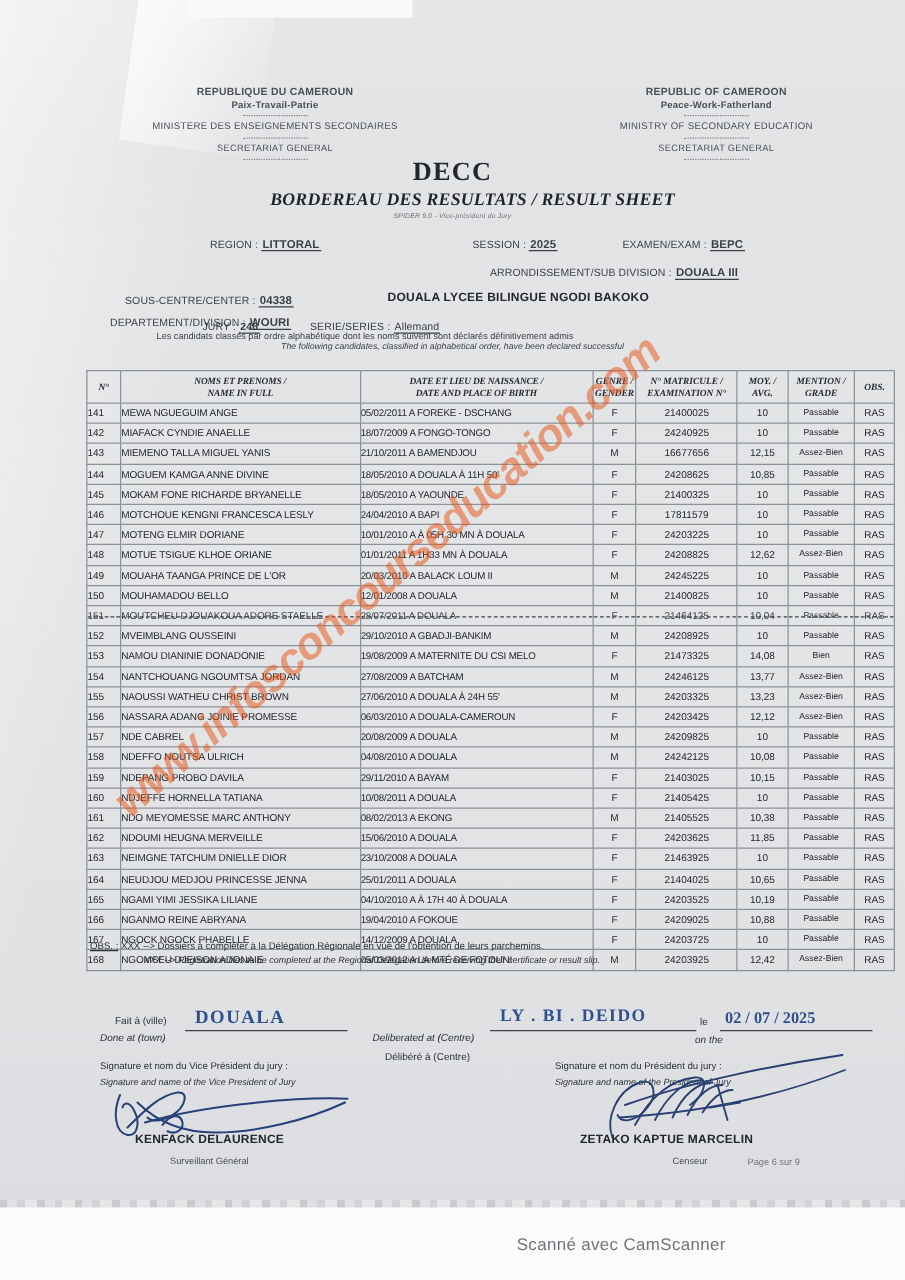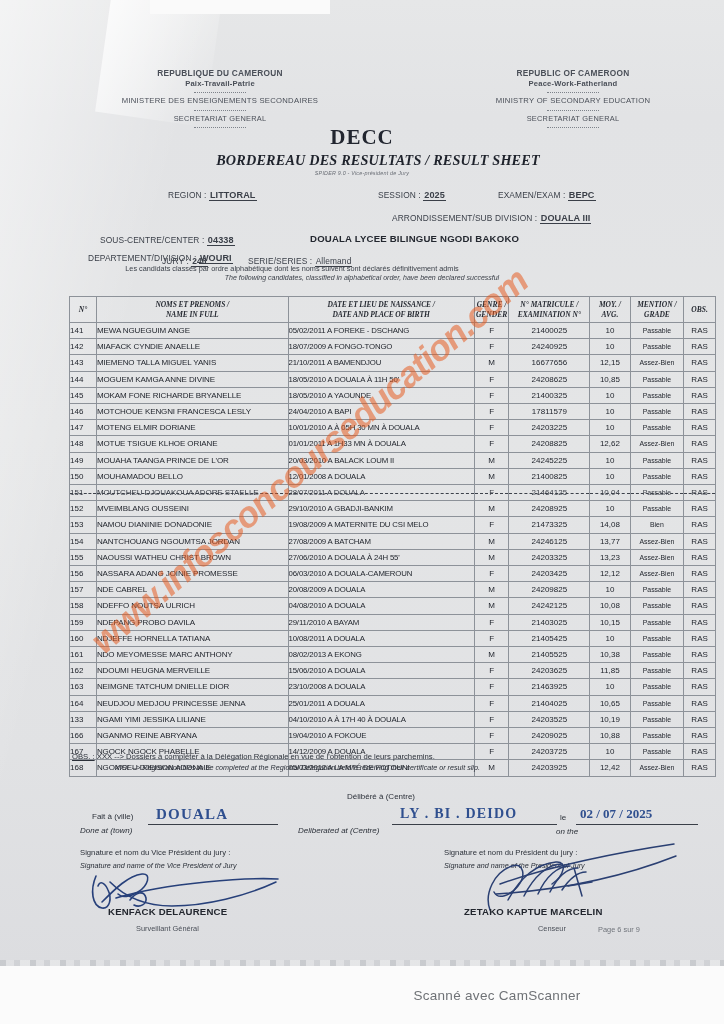--- a/index.html
+++ b/index.html
@@ -483,21 +483,21 @@
           <td class="c-num">164</td>
           <td class="c-name">NEUDJOU MEDJOU PRINCESSE JENNA</td>
           <td class="c-birth">25/01/2011 A DOUALA</td>
           <td class="c-gender">F</td>
           <td class="c-mat">21404025</td>
           <td class="c-moy">10,65</td>
           <td class="c-mention">Passable</td>
           <td class="c-obs">RAS</td>
         </tr>
         <tr>
-          <td class="c-num">133</td>
+          <td class="c-num">165</td>
           <td class="c-name">NGAMI YIMI JESSIKA LILIANE</td>
           <td class="c-birth">04/10/2010 A À 17H 40 À DOUALA</td>
           <td class="c-gender">F</td>
           <td class="c-mat">24203525</td>
           <td class="c-moy">10,19</td>
           <td class="c-mention">Passable</td>
           <td class="c-obs">RAS</td>
         </tr>
         <tr>
           <td class="c-num">166</td>
@@ -540,21 +540,21 @@
       <span>XXX --&gt; Dossiers à compléter à la Délégation Régionale en vue de l'obtention de leurs parchemins.</span>
     </div>
     <div class="o2">XXX --&gt; Registration files to be completed at the Regional Delegation before receiving their certificate or result slip.</div>
   </div>
 
   <div class="flabel" style="left:92px; top:812px;">Fait à (ville)</div>
   <div class="flabel" style="left:80px; top:826px; font-style:italic;">Done at (town)</div>
   <div class="fline" style="left:148px; top:824px; width:130px;"></div>
   <div class="hand" style="left:156px; top:806px;">DOUALA</div>
 
-  <div class="flabel" style="left:308px; top:792px;margin-left:39px;">Délibéré à (Centre)</div>
+  <div class="flabel" style="left:308px; top:841px;">Délibéré à (Centre)</div>
   <div class="flabel" style="left:298px; top:826px; font-style:italic;">Deliberated at (Centre)</div>
   <div class="fline" style="left:392px; top:824px; width:165px;"></div>
   <div class="hand" style="left:400px; top:806px; font-size:14px;">LY . BI . DEIDO</div>
 
   <div class="flabel" style="left:560px; top:813px;">le</div>
   <div class="flabel" style="left:556px; top:827px; font-style:italic;">on the</div>
   <div class="fline" style="left:576px; top:824px; width:122px;"></div>
   <div class="hand" style="left:580px; top:806px; font-size:13px; letter-spacing:0;">02 / 07 / 2025</div>
 
   <div class="signblk" style="left:80px; top:848px; width:300px;">

